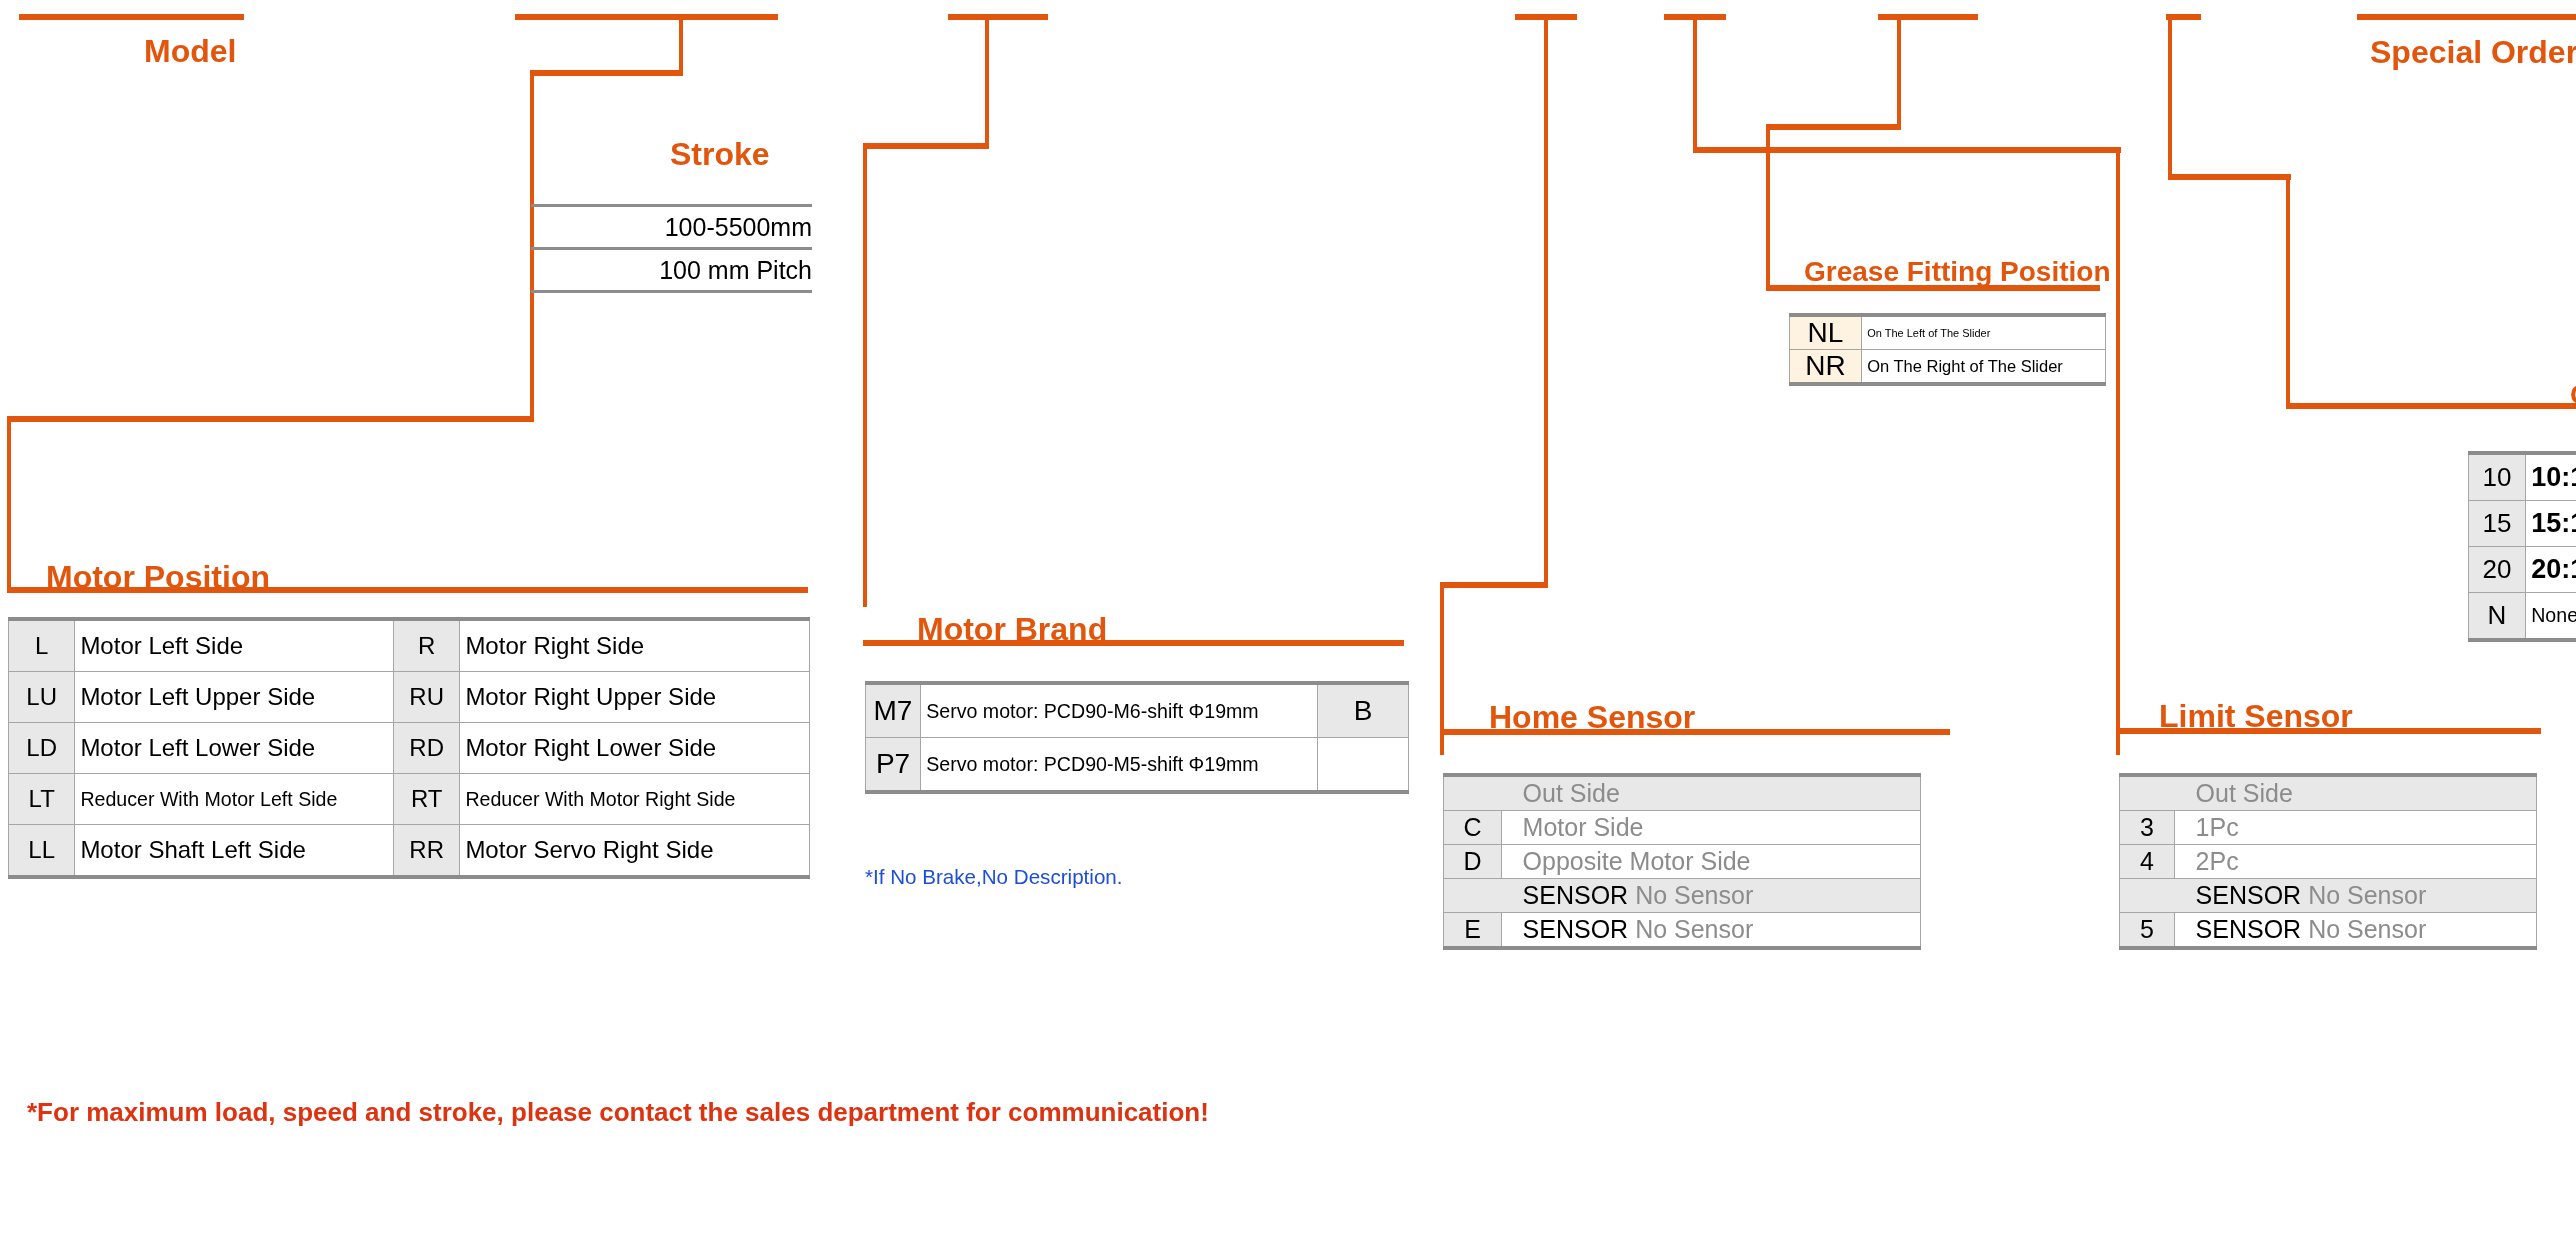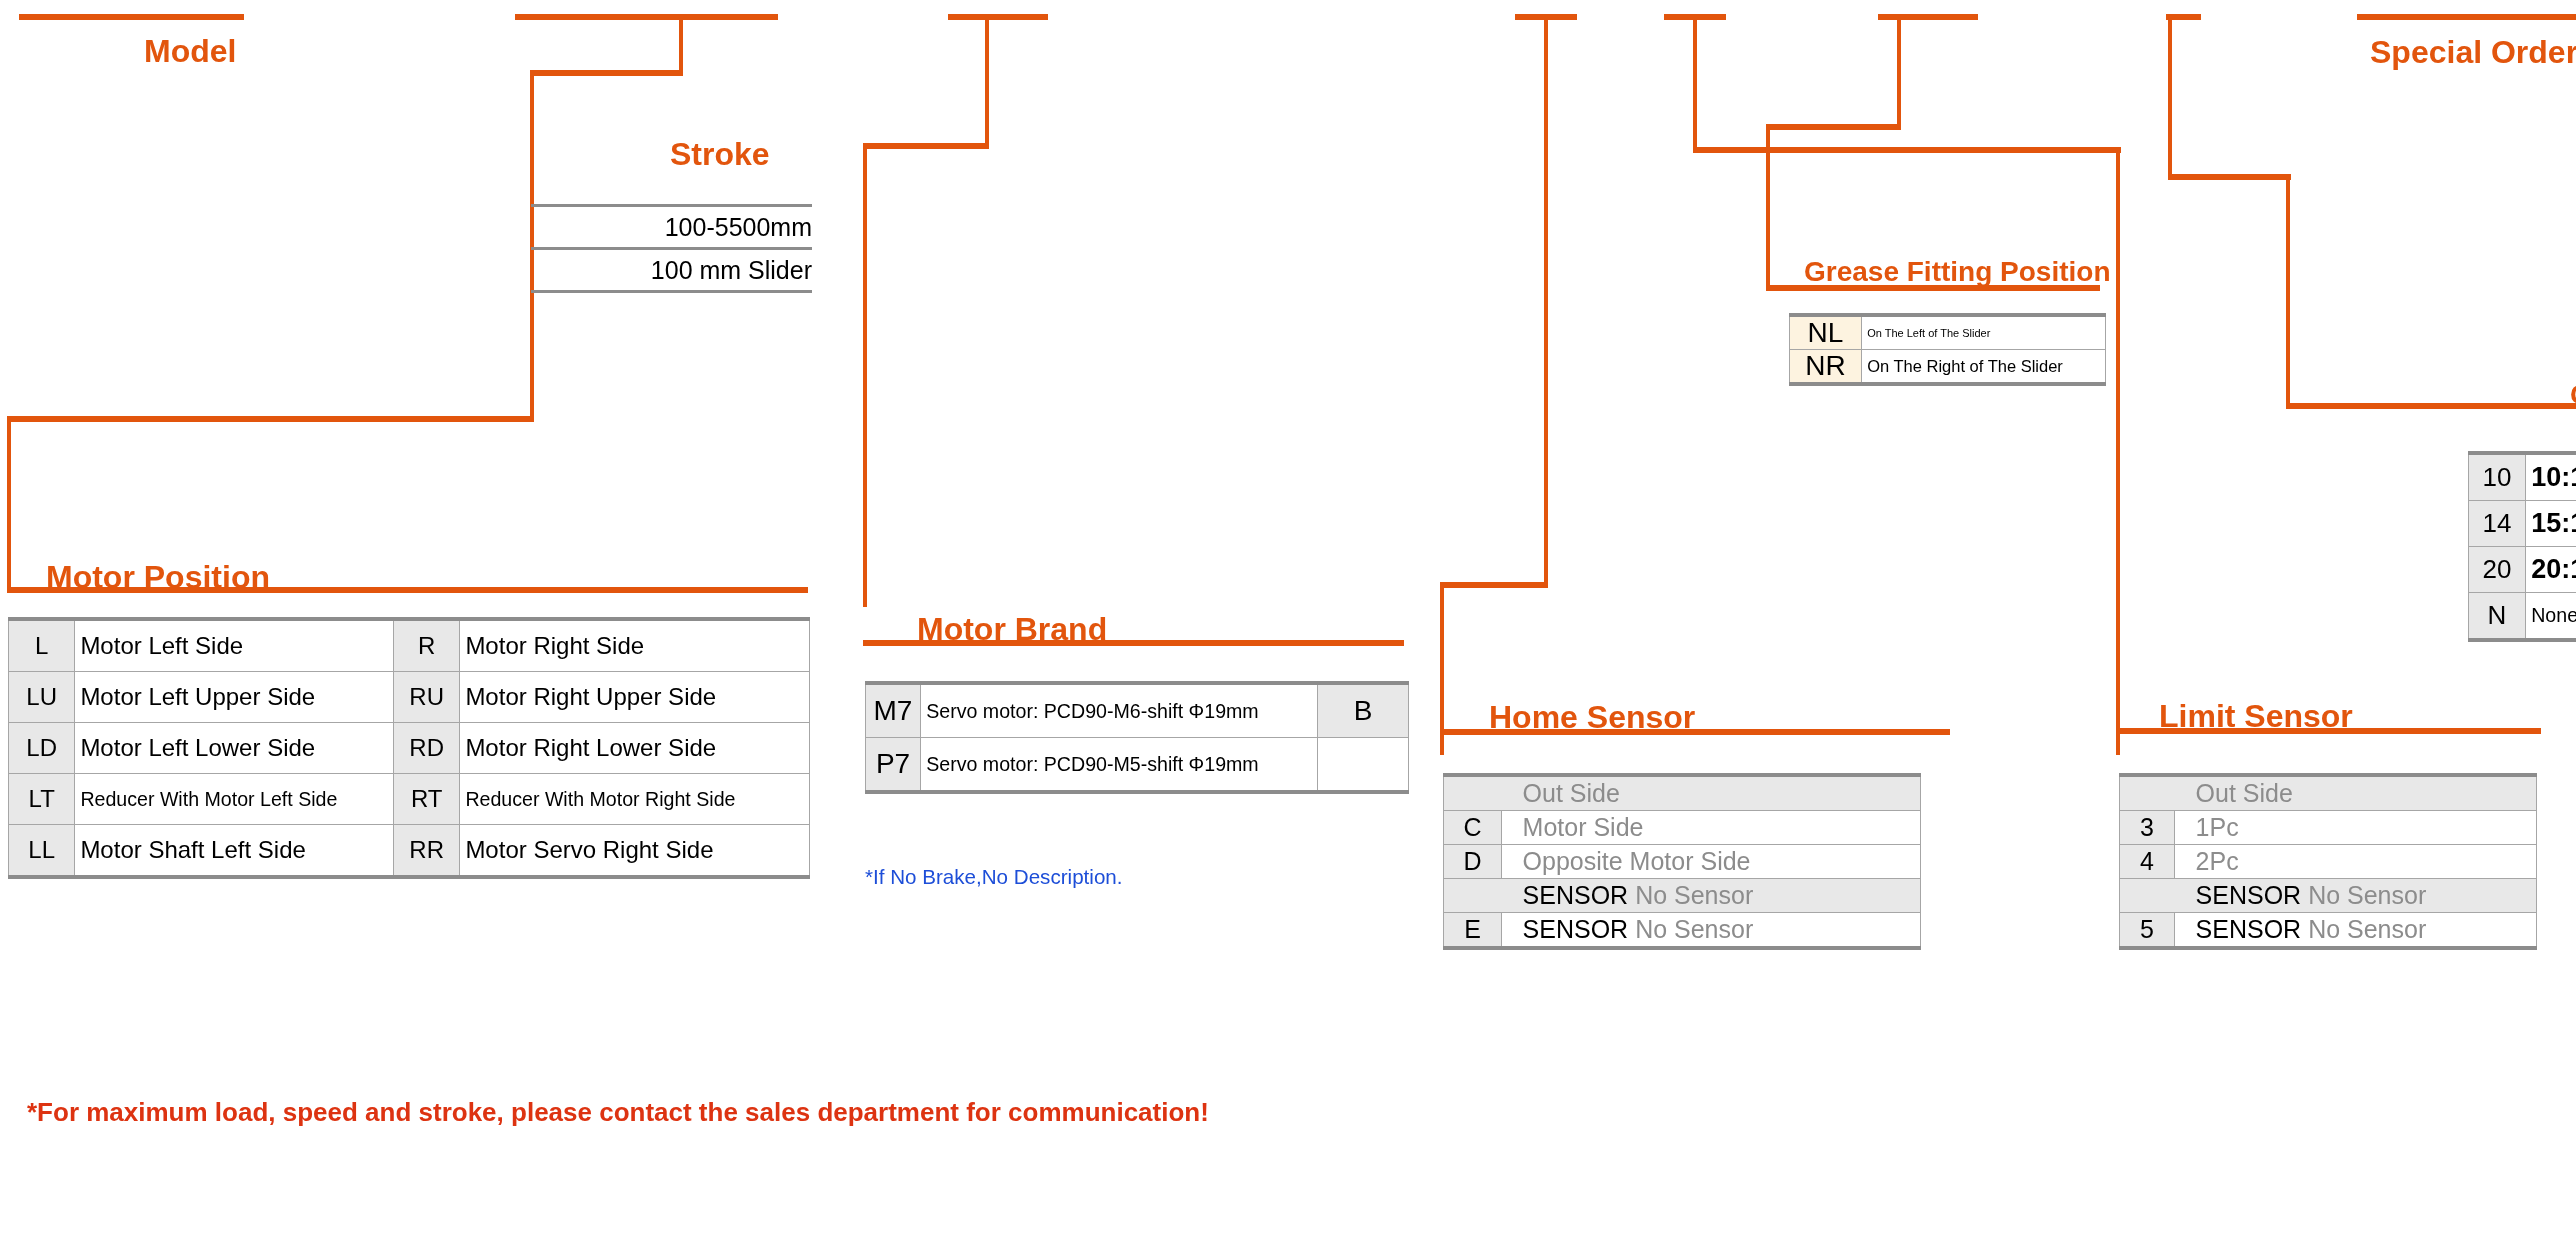--- a/index.html
+++ b/index.html
@@ -111,21 +111,21 @@
   <div class="ln" style="left:2286px;top:403px;width:489px;height:5.7px;"></div>
 
   <div class="grp-title" style="left:2370px;top:36px;font-size:32px;">Special Order No.</div>
 
   <table class="striptbl" style="left:531px;top:204px;width:281px;">
     <tbody id="stroke-body">
         <tr>
           <td style="height:40px;font-size:25px;">100-5500mm</td>
         </tr>
         <tr>
-          <td style="height:40px;font-size:25px;">100 mm Slider</td>
+          <td style="height:40px;font-size:25px;">100 mm Pitch</td>
         </tr>
       </tbody>
   </table>
 
   <table class="tbl" style="left:8.2px;top:617px;width:801px;font-size:24px;">
     <colgroup>
       <col style="width:66px">
         <col style="width:319px">
       <col style="width:66px">
         <col style="width:350px">
@@ -264,21 +264,21 @@
     <colgroup>
         <col style="width:57px">
         <col style="width:251px">
       </colgroup>
     <tbody id="gearbox-body">
         <tr class="topline">
           <td class="code" style="height:45px;font-size:26px;">10</td>
           <td style="height:45px;font-size:27px;font-weight:bold;">10:1</td>
         </tr>
         <tr>
-          <td class="code" style="height:45px;font-size:26px;">14</td>
+          <td class="code" style="height:45px;font-size:26px;">15</td>
           <td style="height:45px;font-size:27px;font-weight:bold;">15:1</td>
         </tr>
         <tr>
           <td class="code" style="height:45px;font-size:26px;">20</td>
           <td style="height:45px;font-size:27px;font-weight:bold;">20:1</td>
         </tr>
         <tr class="botline">
           <td class="code" style="height:45px;font-size:26px;">N</td>
           <td style="height:45px;font-size:19.6px;">None Gearbox Type</td>
         </tr>

